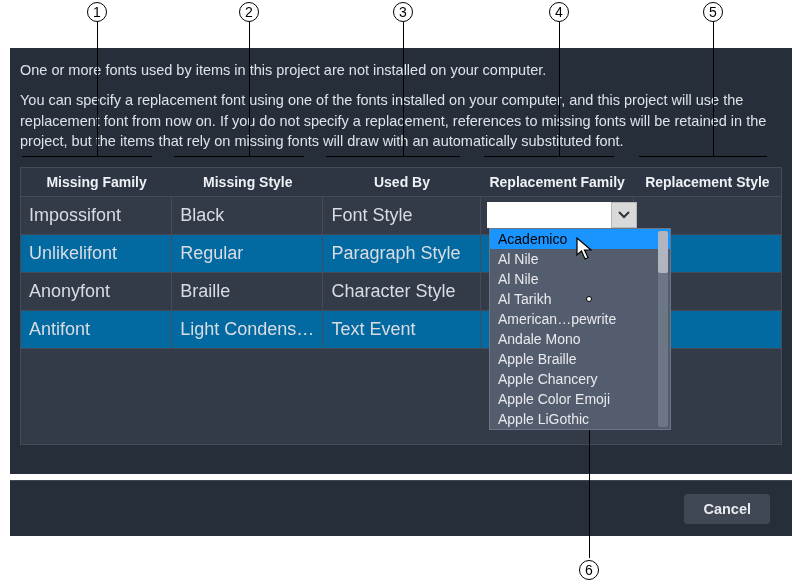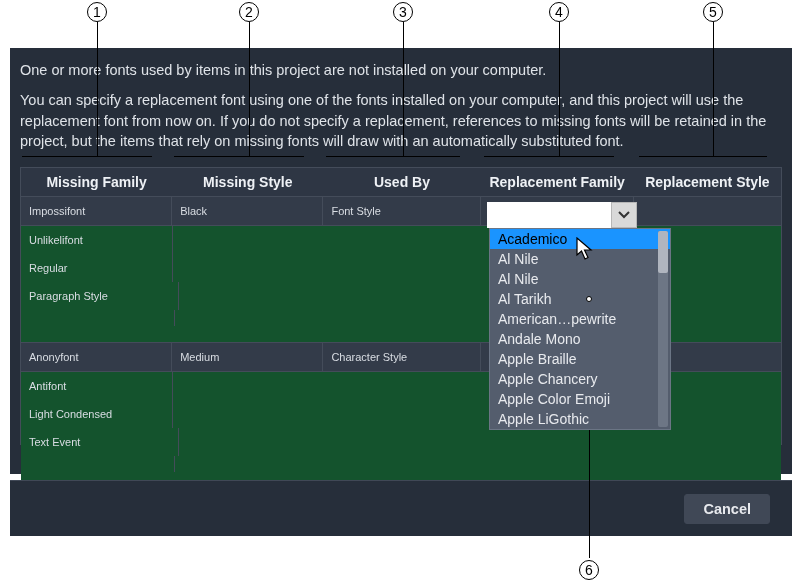--- a/index.html
+++ b/index.html
@@ -87,24 +87,24 @@
     padding: 6px 8px;
     font-weight: 700;
     font-size: 14px;
     color: #eef1f5;
     text-align: center;
   }
   .tr {
     display: flex;
     border-bottom: 1px solid #444c5a;
   }
-  .tr.alt { background: #14532d; flex-direction: column; }
+  .tr.alt { background: #0369a1; }
   .td {
     padding: 8px 8px;
-    font-size: 11px;
+    font-size: 18px;
     color: #d9dde3;
     border-right: 1px solid #444c5a;
     overflow: hidden;
     text-overflow: ellipsis;
     white-space: nowrap;
   }
   .td:last-child { border-right: none; }
   .c1 { width: 152px; }
   .c2 { width: 152px; }
   .c3 { width: 158px; }
@@ -280,21 +280,21 @@
     </div>
     <div class="tr alt">
       <div class="td c1">Unlikelifont</div>
       <div class="td c2">Regular</div>
       <div class="td c3">Paragraph Style</div>
       <div class="td c4"></div>
       <div class="td c5"></div>
     </div>
     <div class="tr">
       <div class="td c1">Anonyfont</div>
-      <div class="td c2">Medium</div>
+      <div class="td c2">Braille</div>
       <div class="td c3">Character Style</div>
       <div class="td c4"></div>
       <div class="td c5"></div>
     </div>
     <div class="tr alt">
       <div class="td c1">Antifont</div>
       <div class="td c2">Light Condensed</div>
       <div class="td c3">Text Event</div>
       <div class="td c4"></div>
       <div class="td c5"></div>

